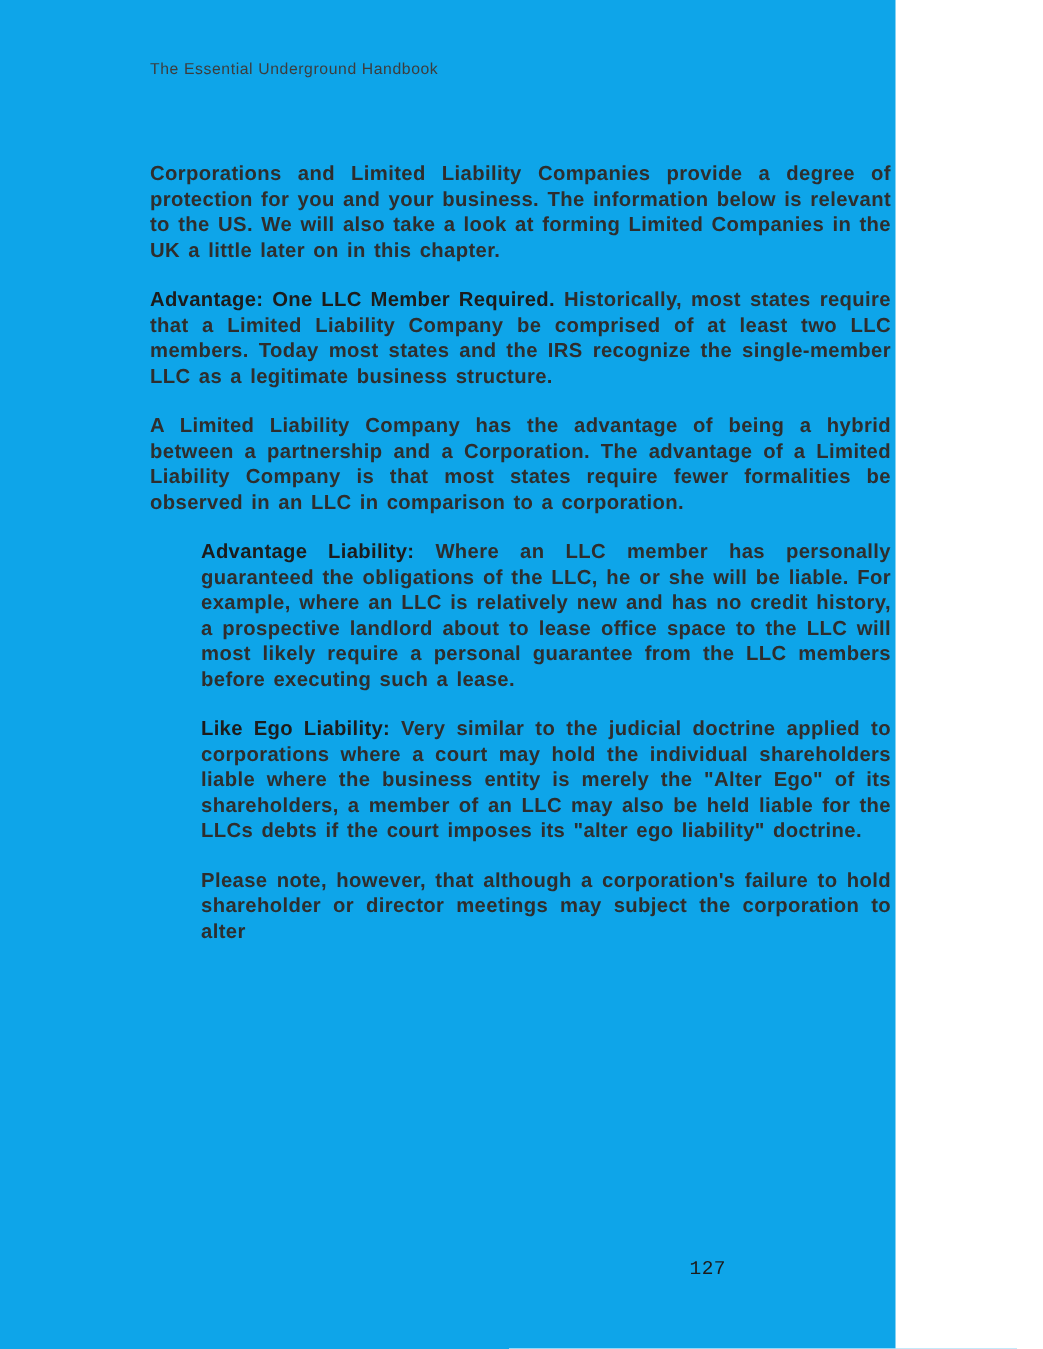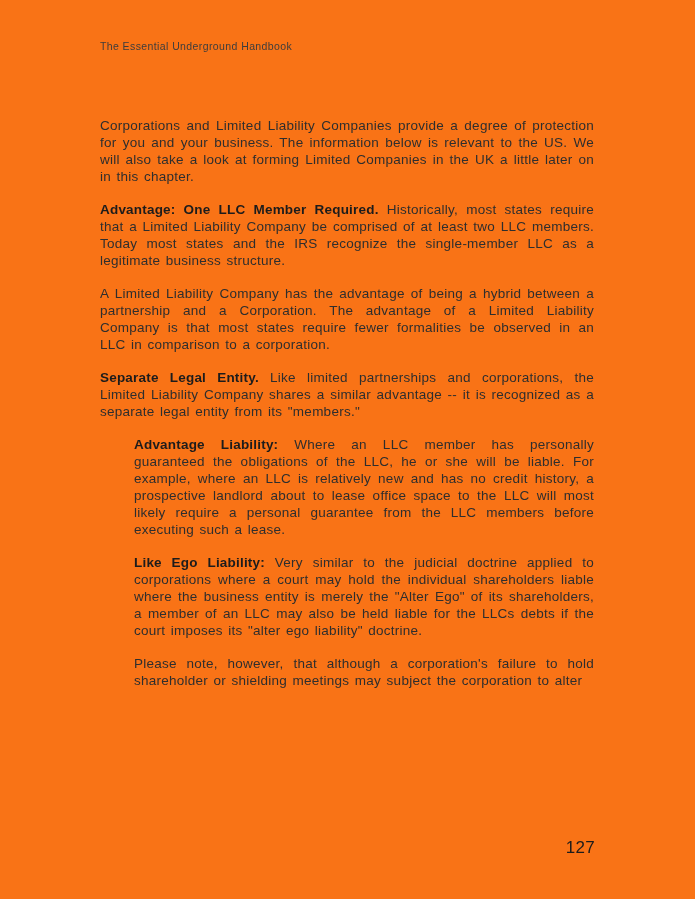--- a/index.html
+++ b/index.html
@@ -2,23 +2,23 @@
 <html><head>
 <meta charset="utf-8">
 <style>
   html, body {
     margin: 0;
     padding: 0;
     background: #ffffff;
   }
   .page {
     position: relative;
-    width: 695px;
+    width: 597px;
     height: 899px;
-    background: #f97316;
+    background: #0ea5e9;
     font-family: "Liberation Sans", sans-serif;
     color: #2e2e2e;
     overflow: hidden;
   }
   .running-header {
     position: absolute;
     left: 100px;
     top: 40px;
     font-size: 10.5px;
     letter-spacing: 0.4px;
@@ -32,22 +32,23 @@
     font-family: "Liberation Serif", "DejaVu Serif", serif;
     font-weight: bold;
     font-size: 22px;
     letter-spacing: 0.2px;
     color: #0f0f0f;
     white-space: nowrap;
   }
   .content {
     position: absolute;
     left: 100px;
-    top: 117px;
+    top: 107px;
     width: 494px;
+    font-weight: bold;
   }
   .content p {
     margin: 0 0 16px 0;
     font-size: 13.5px;
     line-height: 17px;
     text-align: justify;
     letter-spacing: 0.25px;
     word-spacing: 1.5px;
     color: #2e2e2e;
   }
@@ -57,49 +58,49 @@
   }
   .section-heading {
     margin-top: 20px !important;
   }
   .indented {
     margin-left: 34px !important;
   }
   .page-number {
     position: absolute;
     top: 838px;
-    right: 100px;
-    font-size: 17px;
+    right: 113px;
+    font-size: 13px;
     letter-spacing: 0.3px;
     color: #1c1c1c;
+    font-family: Liberation Mono, monospace;
   }
 </style>
 </head>
 <body>
 
 <div class="page">
 
   <div class="running-header">The Essential Underground Handbook</div>
 
 
   <div class="content">
 
     <p><span>Corporations and Limited Liability Companies provide a degree of protection for you and your business. The information below is relevant to the US. We will also take a look at forming Limited Companies in the UK a little later on in this chapter.</span></p>
 
 
     <p><b>Advantage:  One LLC Member Required.</b> <span>Historically, most states require that a Limited Liability Company be comprised of at least two LLC members.  Today most states and the IRS recognize the single-member LLC as a legitimate business structure.</span></p>
 
     <p><span>A Limited Liability Company has the advantage of being a hybrid between a partnership and a Corporation.  The advantage of a Limited Liability Company is that most states require fewer formalities be observed in an LLC in comparison to a corporation.</span></p>
 
-    <p><b>Separate Legal Entity.</b> <span>Like limited partnerships and corporations, the Limited Liability Company shares a similar advantage -- it is recognized as a separate legal entity from its "members."</span></p>
 
 
     <p class="indented"><b>Advantage Liability:</b> <span>Where an LLC member has personally guaranteed the obligations of the LLC, he or she will be liable. For example, where an LLC is relatively new and has no credit history, a prospective landlord about to lease office space to the LLC will most likely require a personal guarantee from the LLC members before executing such a lease.</span></p>
 
     <p class="indented"><b>Like Ego Liability:</b> <span>Very similar to the judicial doctrine applied to corporations where a court may hold the individual shareholders liable where the business entity is merely the "Alter Ego" of its shareholders, a member of an LLC may also be held liable for the LLCs debts if the court imposes its "alter ego liability" doctrine.</span></p>
 
-    <p class="indented"><span>Please note, however, that although a corporation's failure to hold shareholder or shielding meetings may subject the corporation to alter</span></p>
+    <p class="indented"><span>Please note, however, that although a corporation's failure to hold shareholder or director meetings may subject the corporation to alter</span></p>
 
   </div>
 
   <div class="page-number">127</div>
 
 </div>
 
 </body></html>

